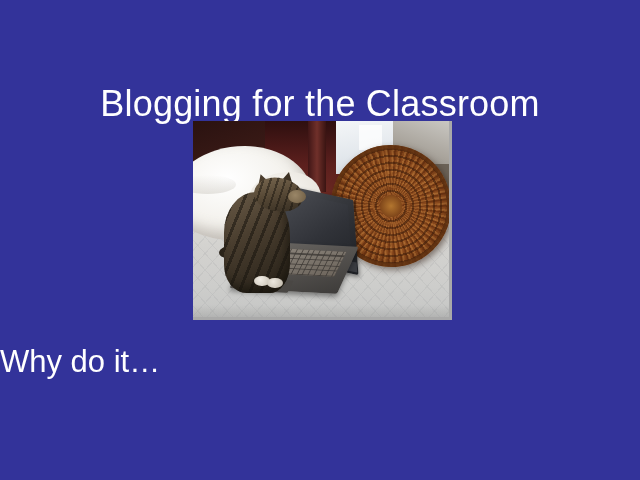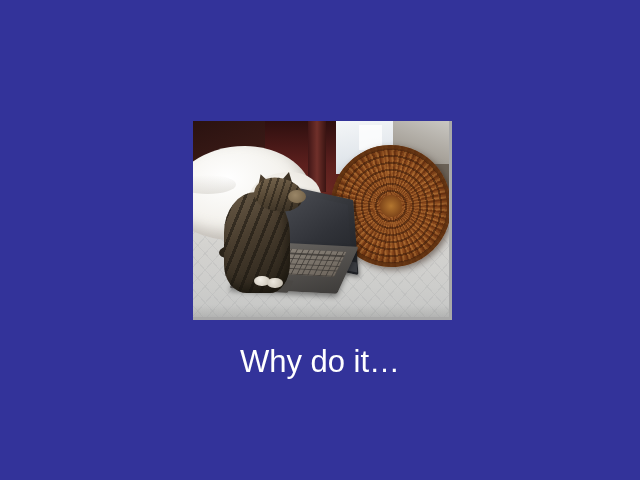--- a/index.html
+++ b/index.html
@@ -346,35 +346,35 @@
     border-radius: 50%;
     transform: rotate(-6deg);
   }
 
   
   #subtitle {
     position: absolute;
     left: 0;
     top: 340px;
     width: 640px;
-    text-align: center;
     color: #ffffff;
     font-size: 31px;
     line-height: 44px;
     white-space: nowrap;
   }
   #subtitle .sub-line {
     display: block;
   }
 </style>
 </head>
 <body>
 
 <div id="slide">
 
+  <h1 id="slide-title">Blogging for the Classroom</h1>
 
   <div id="photo-frame">
     <div id="photo">
 
       <div class="ph-wall-left"></div>
       <div class="ph-wall-mid"></div>
       <div class="ph-door-frame"></div>
       <div class="ph-window"></div>
       <div class="ph-window-pane"></div>
       <div class="ph-wall-right"></div>

